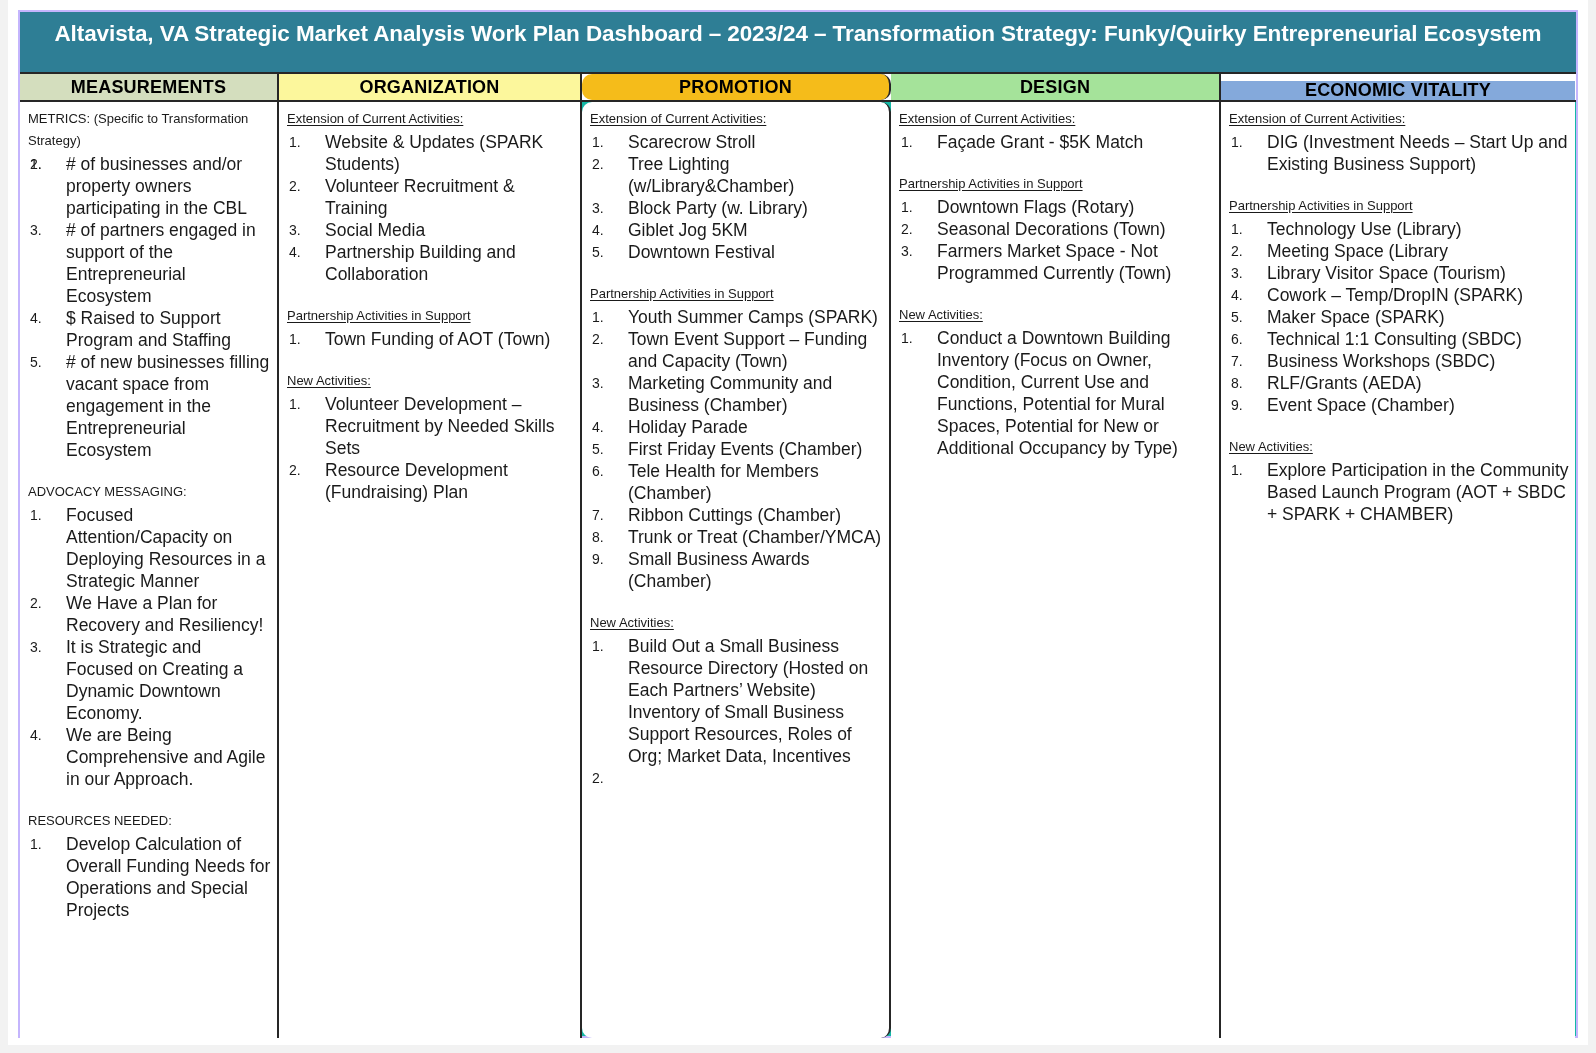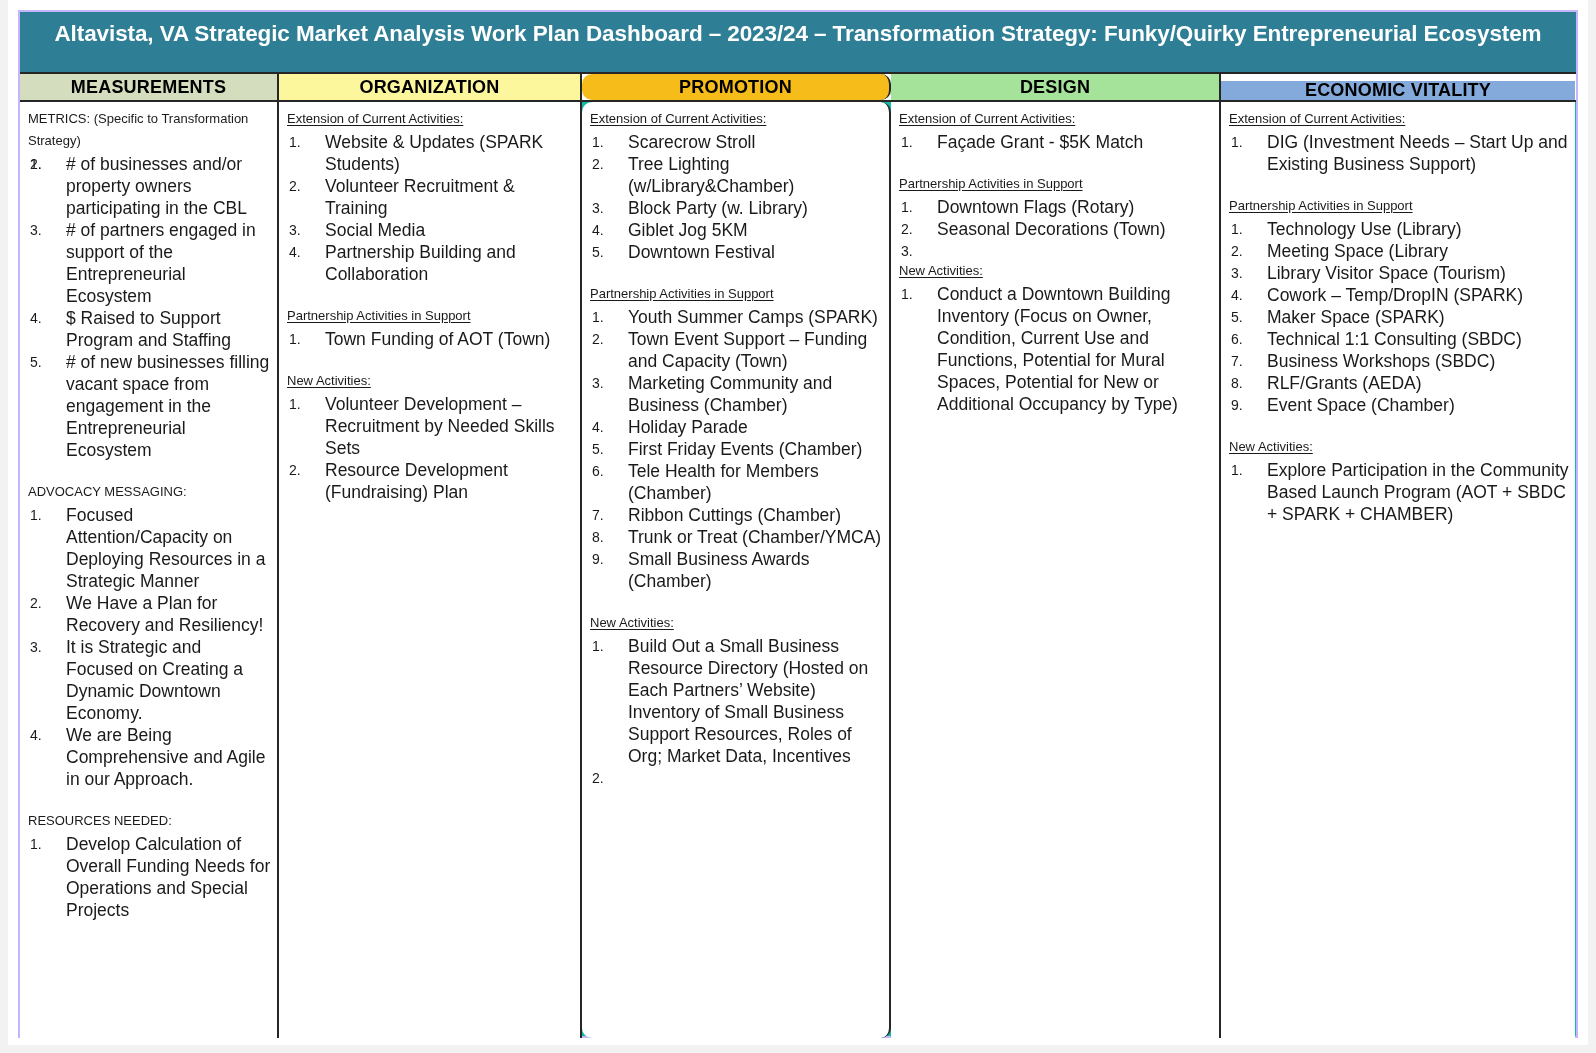--- a/index.html
+++ b/index.html
@@ -256,21 +256,21 @@
             <ol class="num">
               <li><span class="n">1.</span><span>Façade Grant - $5K Match</span></li>
             </ol>
           </div>
           <div class="block-spacer"></div>
           <div class="block">
             <div><span class="heading underline">Partnership Activities in Support</span></div>
             <ol class="num">
               <li><span class="n">1.</span><span>Downtown Flags (Rotary)</span></li>
               <li><span class="n">2.</span><span>Seasonal Decorations (Town)</span></li>
-              <li><span class="n">3.</span></li>
+              <li><span class="n">3.</span><span>Farmers Market Space - Not Programmed Currently (Town)</span></li>
             </ol>
           </div>
           <div class="block-spacer"></div>
           <div class="block">
             <div><span class="heading underline">New Activities:</span></div>
             <ol class="num">
               <li><span class="n">1.</span><span>Conduct a Downtown Building Inventory (Focus on Owner, Condition, Current Use and Functions, Potential for Mural Spaces, Potential for New or Additional Occupancy by Type)</span></li>
             </ol>
           </div>
         </div>

